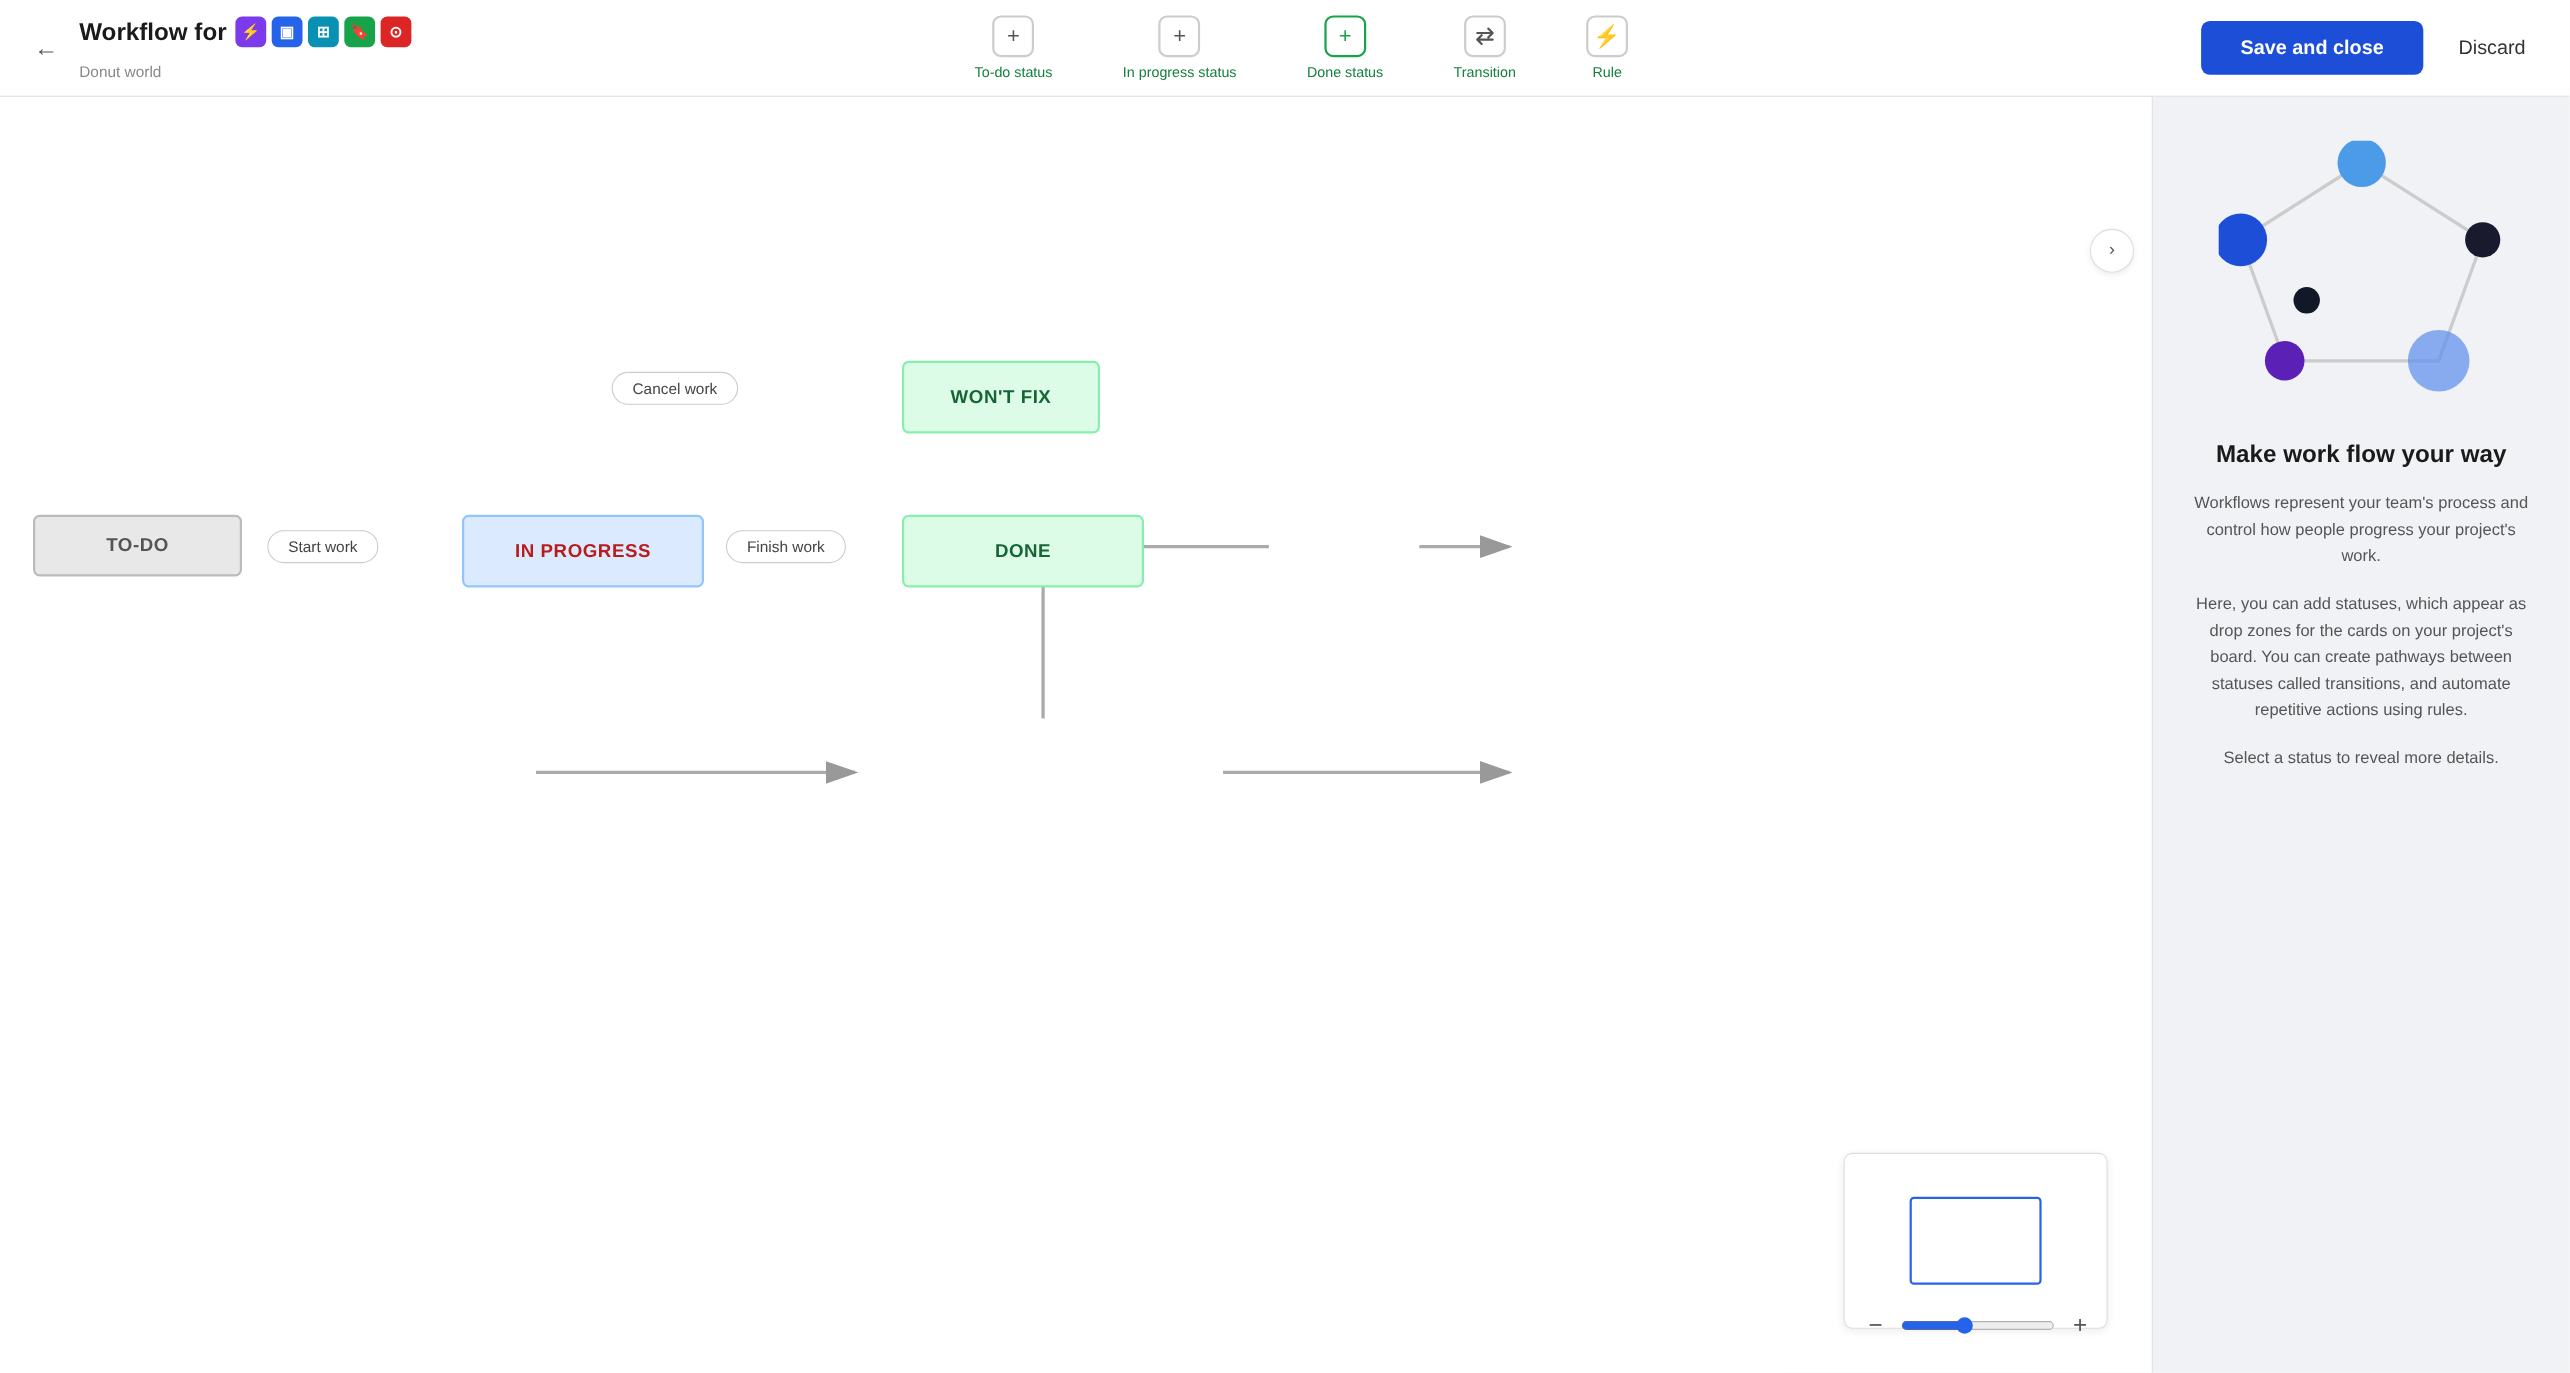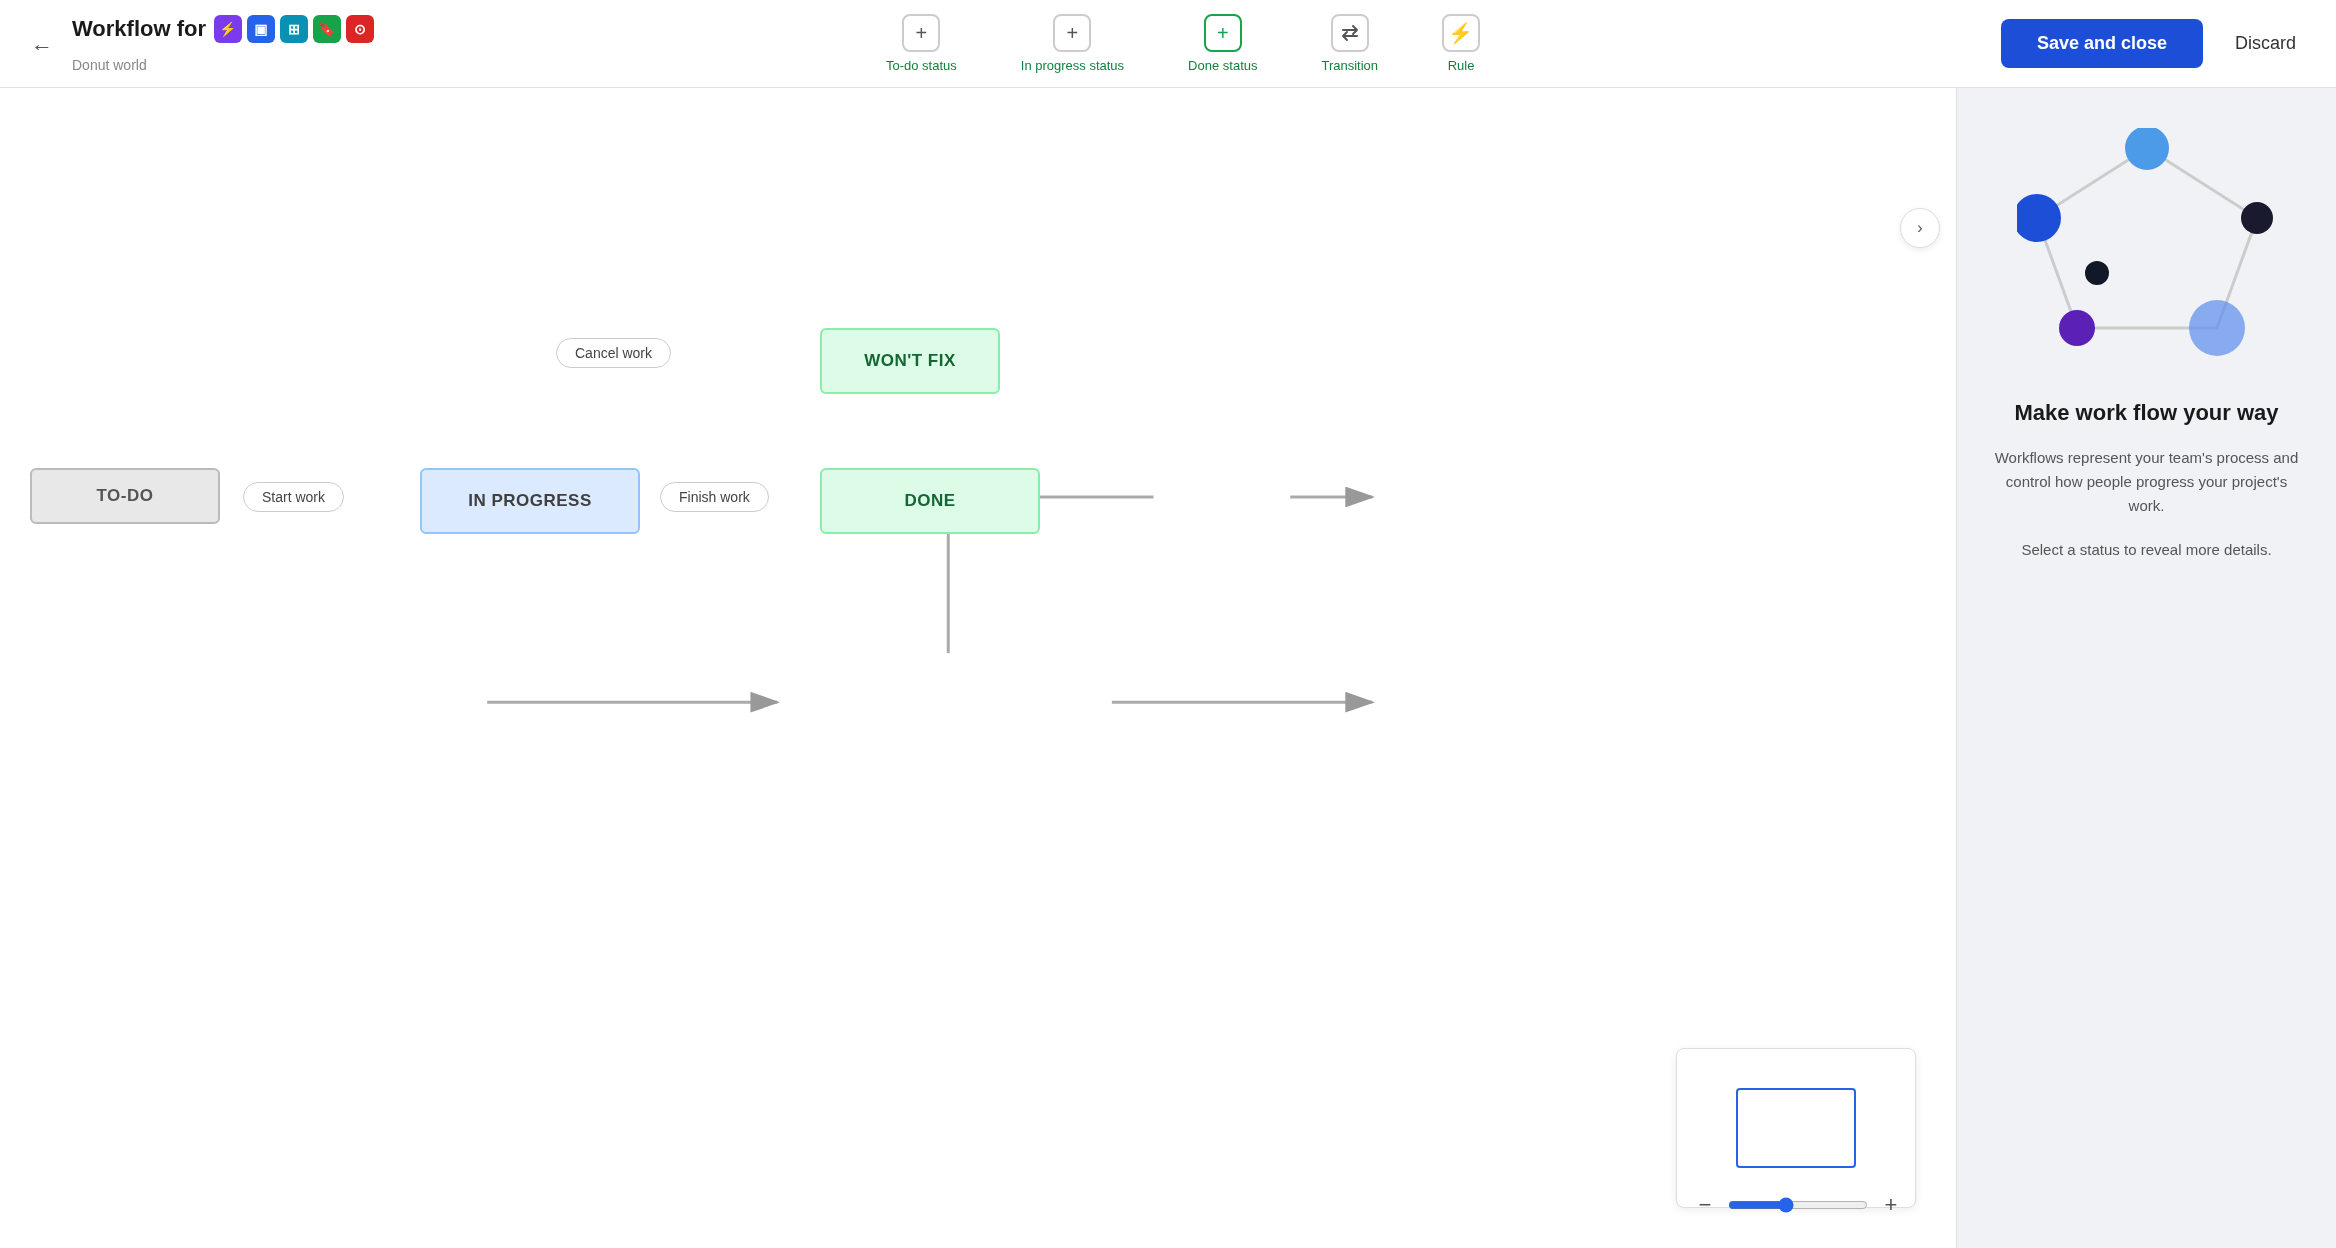--- a/index.html
+++ b/index.html
@@ -155,21 +155,21 @@
       left: 30px; top: 380px;
       width: 190px; height: 56px;
       background: #e8e8e8;
       color: #555;
       border: 2px solid #bbb;
     }
     .node-inprogress {
       left: 420px; top: 380px;
       width: 220px; height: 66px;
       background: #dbeafe;
-      color: #404040;
+      color: #b91c1c;
       border: 2px solid #93c5fd;
     }
     .node-done {
       left: 820px; top: 380px;
       width: 220px; height: 66px;
       background: #dcfce7;
       color: #166534;
       border: 2px solid #86efac;
     }
     .node-wontfix {
@@ -414,16 +414,17 @@
         <circle cx="200" cy="200" r="28" fill="#5b8dee" opacity="0.7"></circle>
         <circle cx="60" cy="200" r="18" fill="#5b21b6"></circle>
         <circle cx="20" cy="90" r="24" fill="#1d4ed8"></circle>
 
         <circle cx="80" cy="145" r="12" fill="#111827"></circle>
       </svg>
     </div>
 
     <div class="panel-title">Make work flow your way</div>
     <div class="panel-body">Workflows represent your team's process and control how people progress your project's work.</div>
+    <div class="panel-body">Here, you can add statuses, which appear as drop zones for the cards on your project's board. You can create pathways between statuses called transitions, and automate repetitive actions using rules.</div>
     <div class="panel-body">Select a status to reveal more details.</div>
   </div>
 
 </div>
 
 </body></html>

